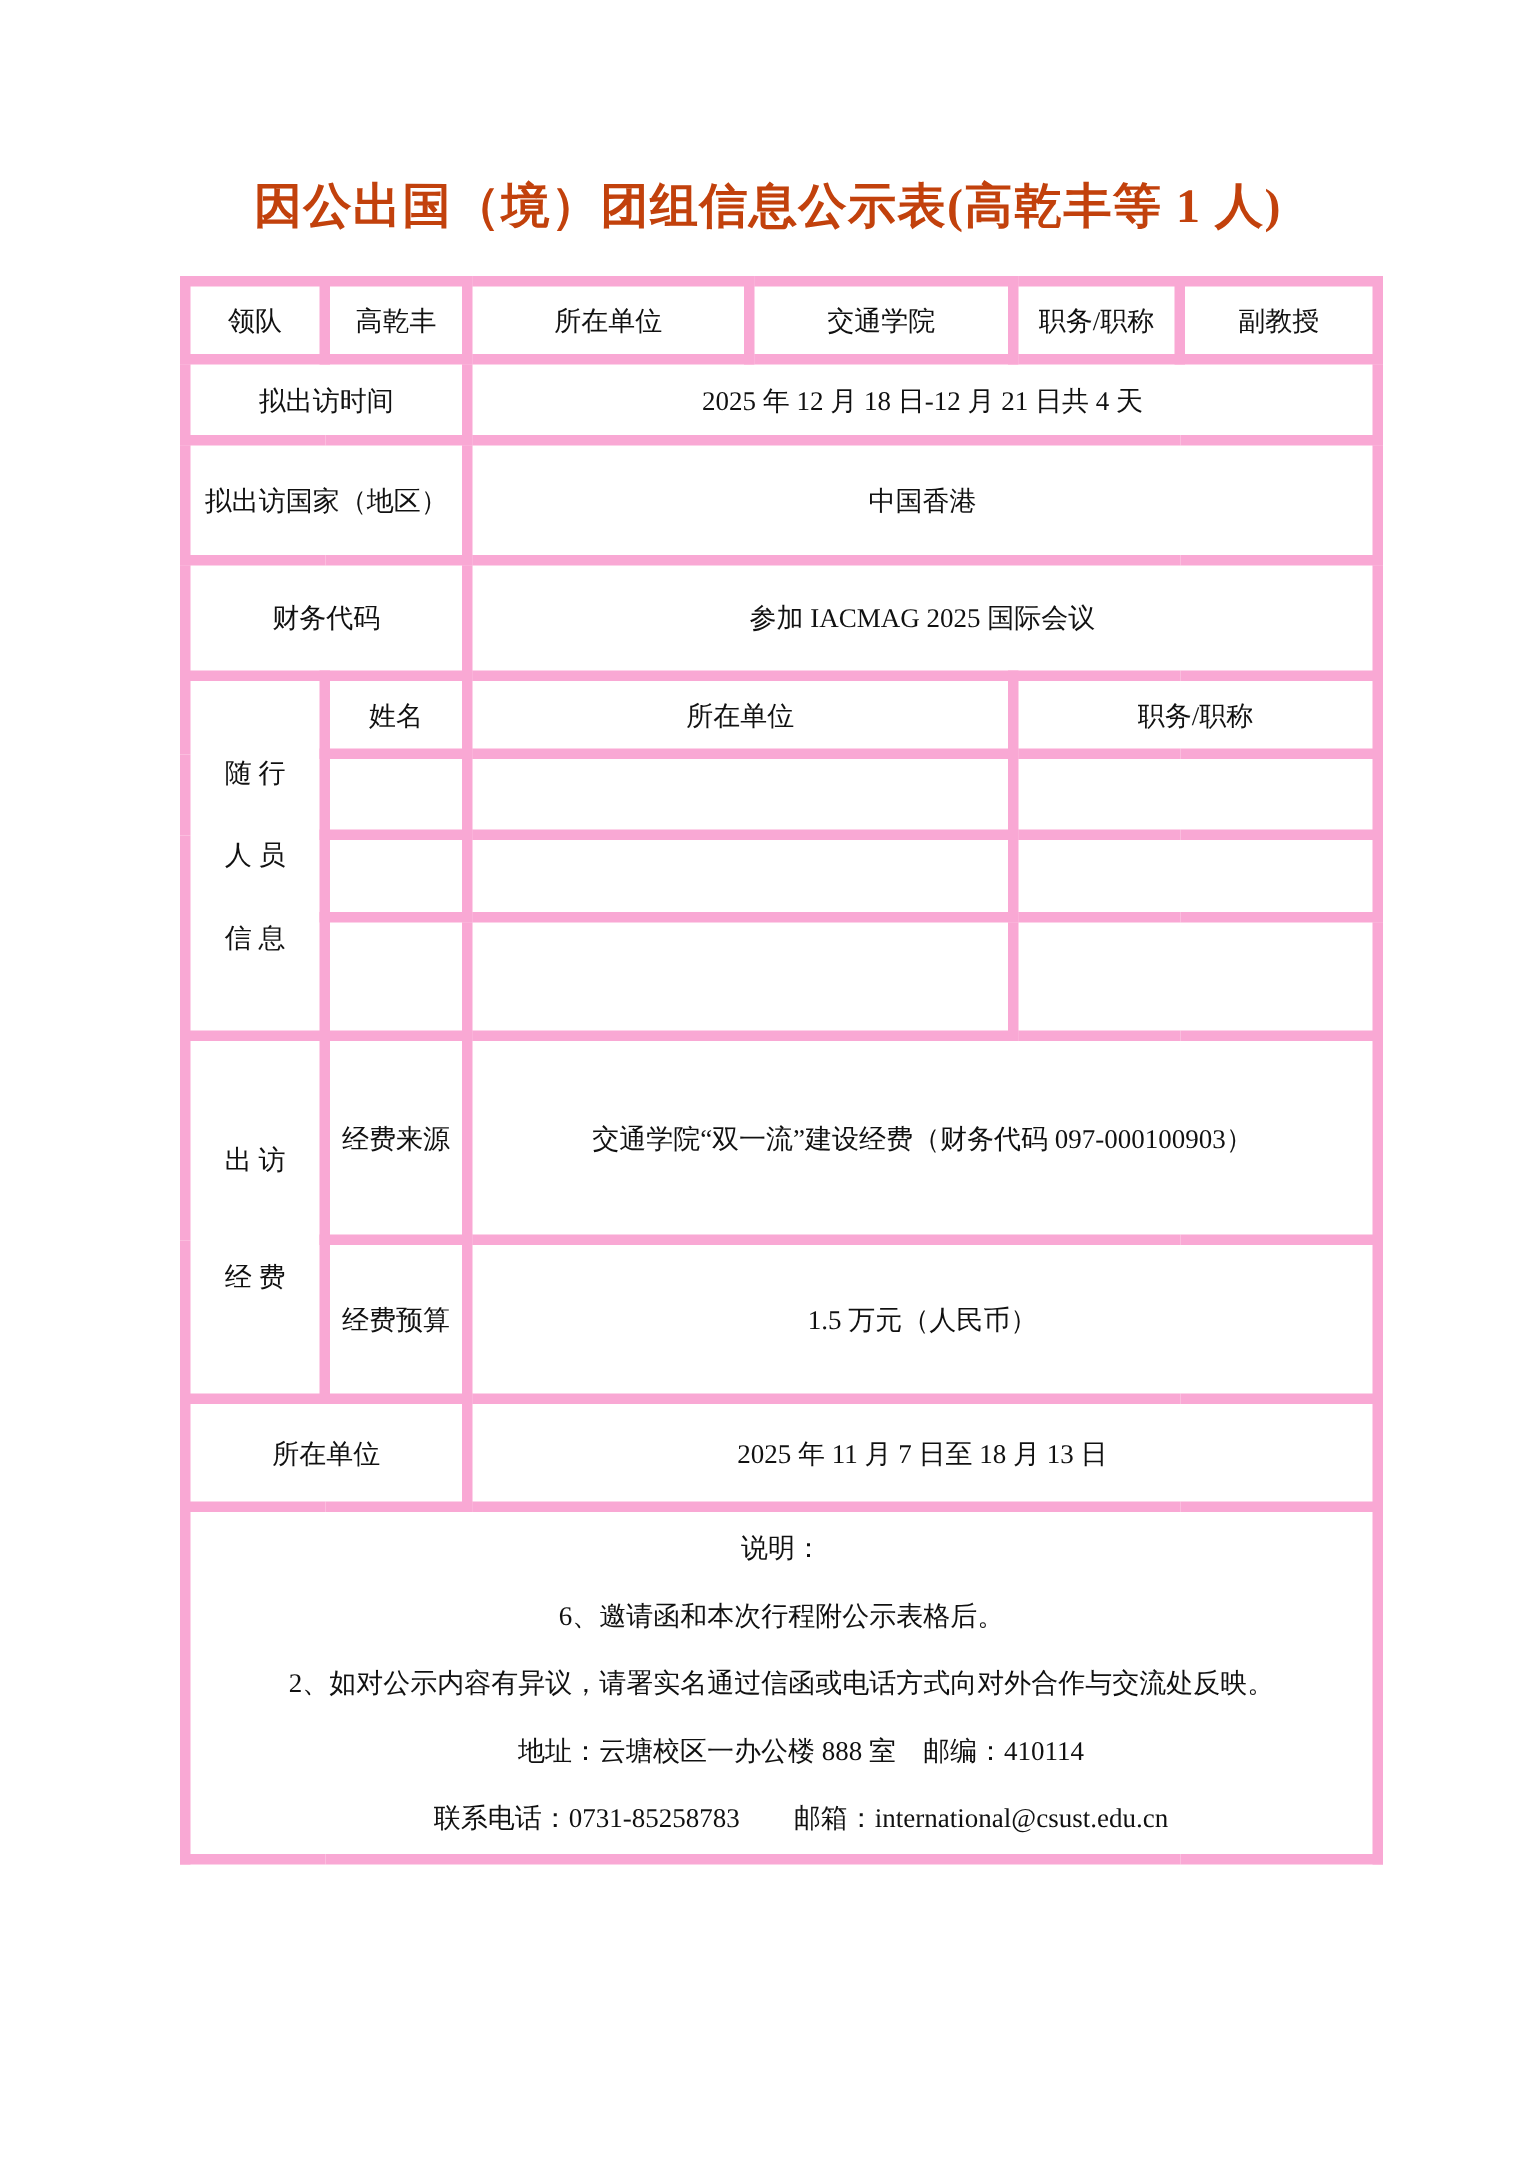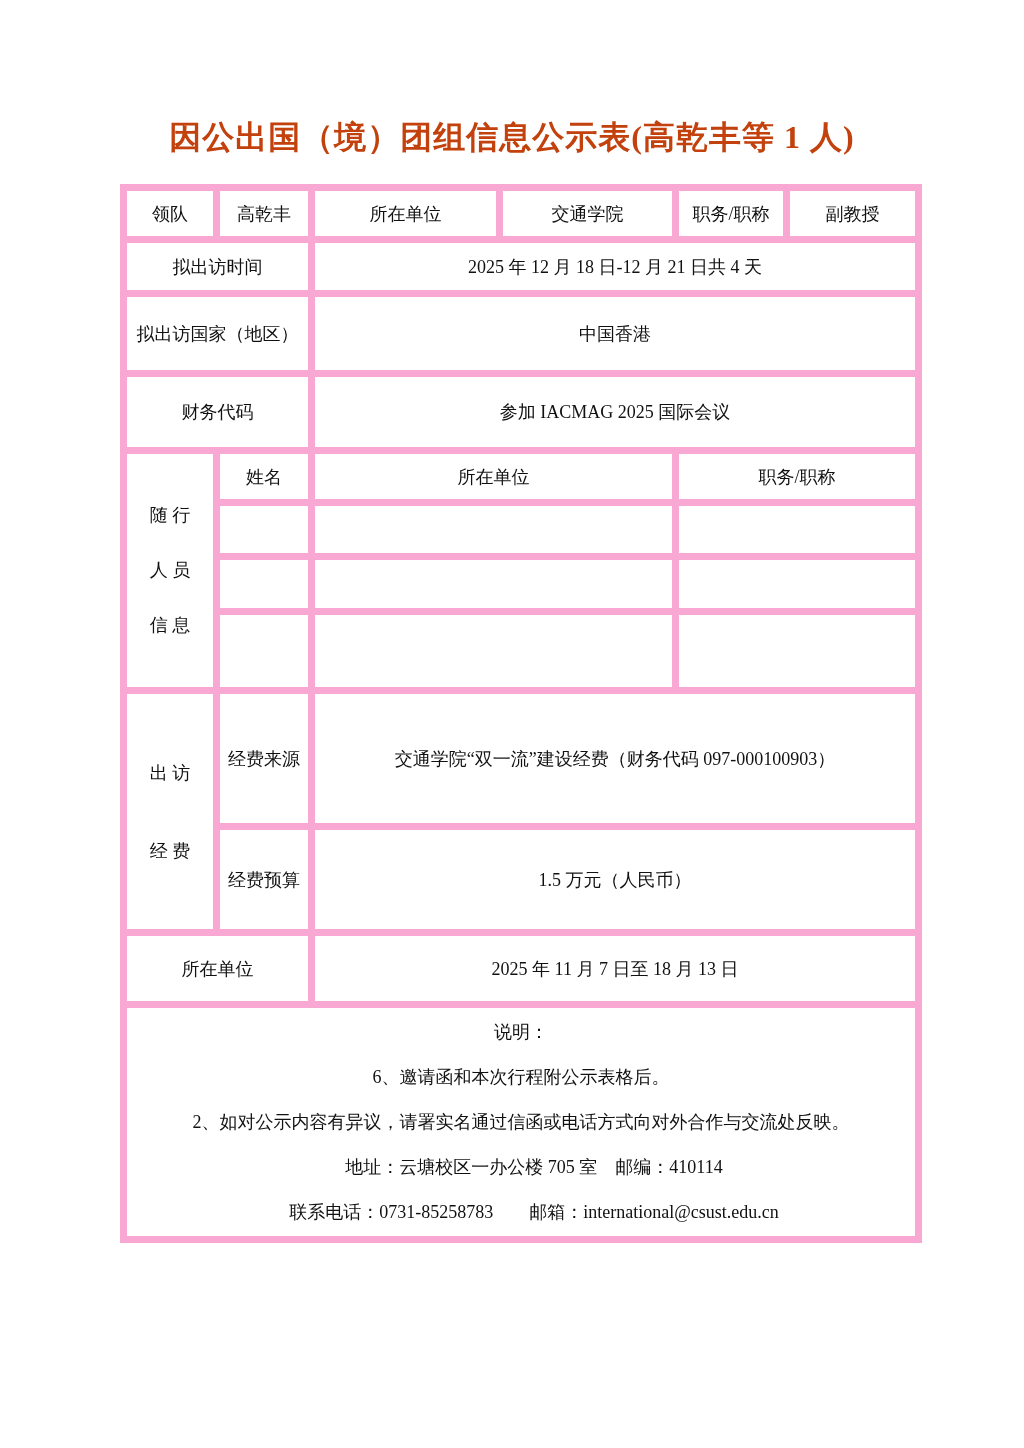--- a/index.html
+++ b/index.html
@@ -155,20 +155,20 @@
     <tr class="r-publish">
       <td colspan="2">所在单位</td>
       <td colspan="4">2025 年 11 月 7 日至 18 月 13 日</td>
     </tr>
 
     <tr class="r-notes">
       <td colspan="6" class="notes-cell">
         <div class="notes-line">说明：</div>
         <div class="notes-line">6、邀请函和本次行程附公示表格后。</div>
         <div class="notes-line">2、如对公示内容有异议，请署实名通过信函或电话方式向对外合作与交流处反映。</div>
-        <div class="notes-line indented">地址：云塘校区一办公楼 705 室　邮编：410114</div>
+        <div class="notes-line indented">地址：云塘校区一办公楼 888 室　邮编：410114</div>
         <div class="notes-line indented">联系电话：0731-85258783　　邮箱：international@csust.edu.cn</div>
       </td>
     </tr>
   </tbody>
     </table>
 
 </div>
 
 </body></html>

